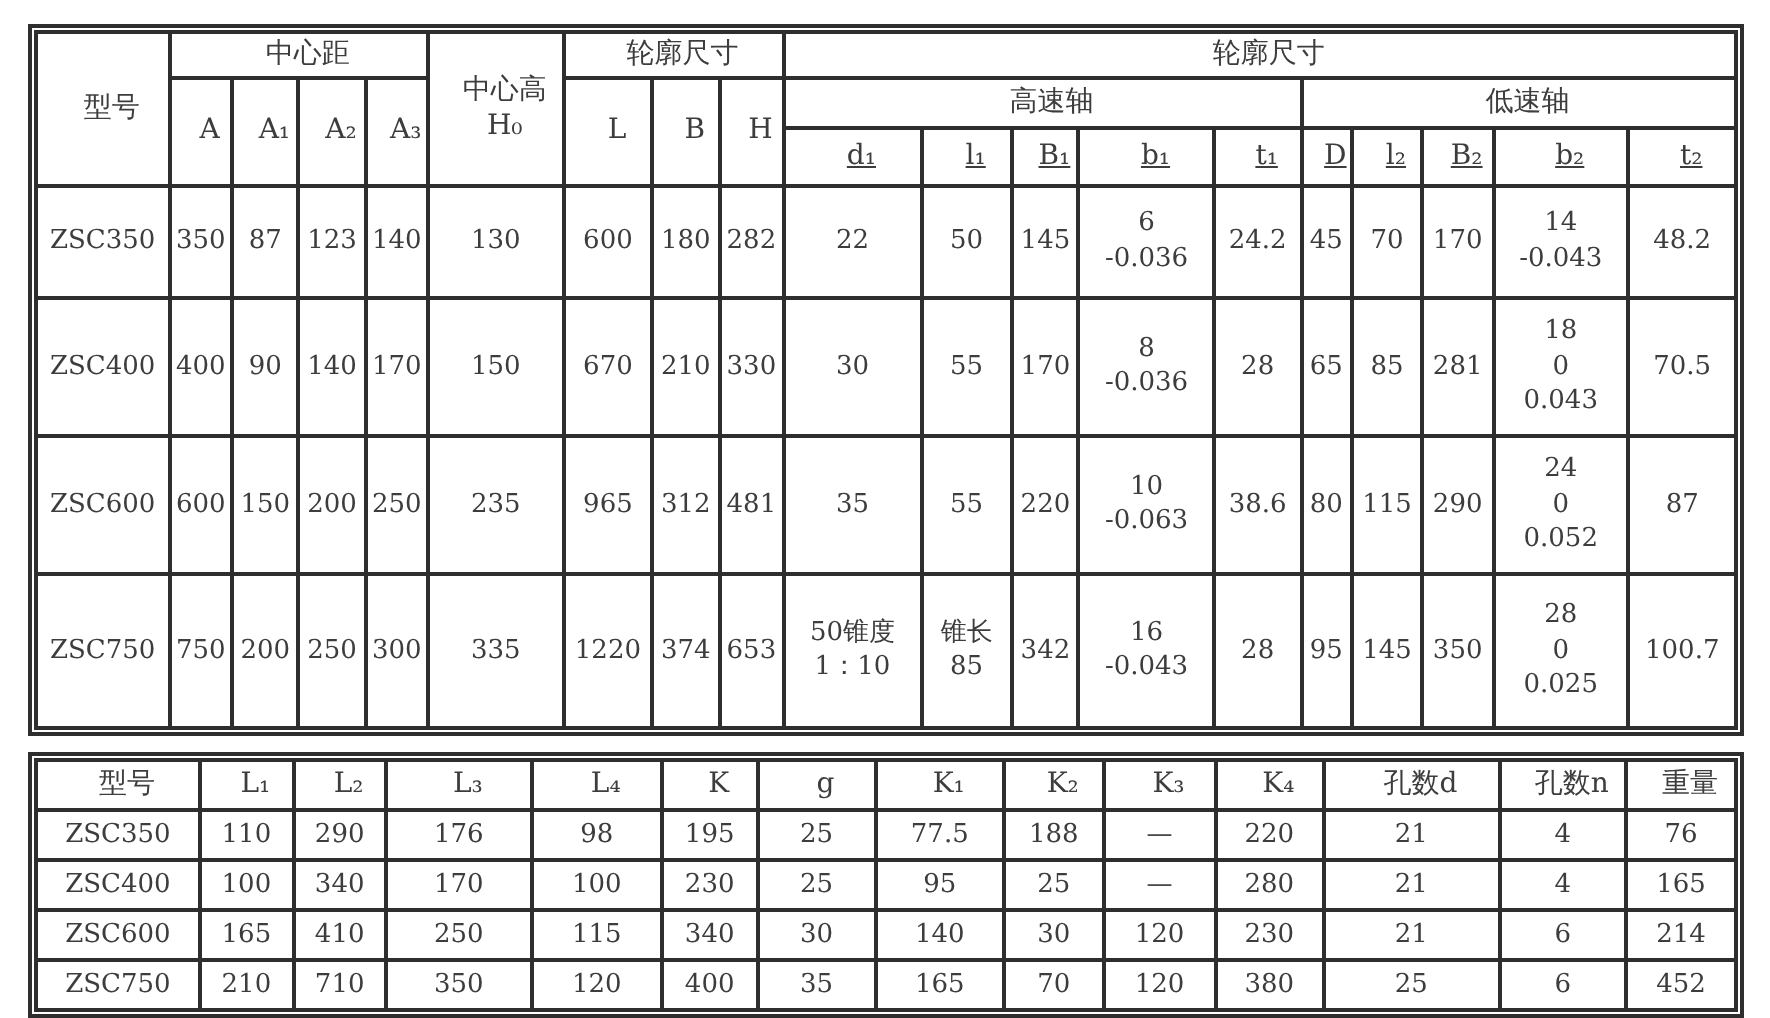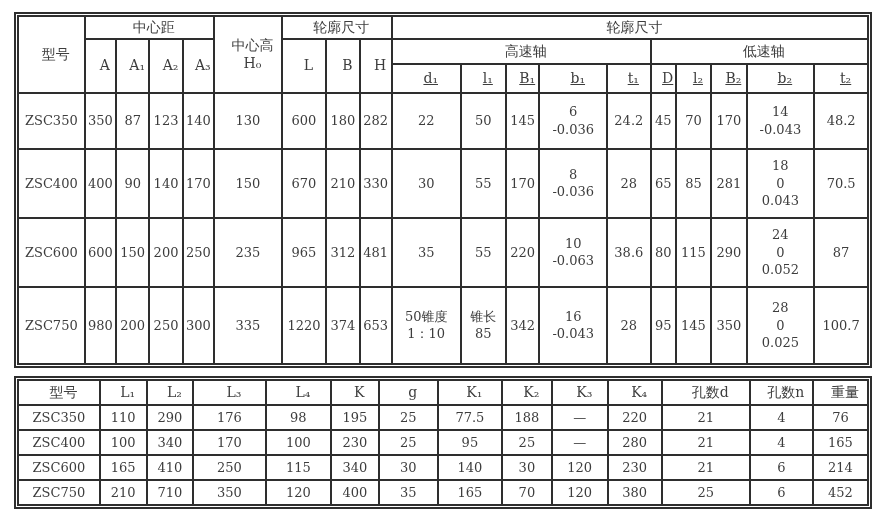--- a/index.html
+++ b/index.html
@@ -183,21 +183,21 @@
             <td>80</td>
             <td>115</td>
             <td>290</td>
             <td>24
 0
 0.052</td>
             <td>87</td>
           </tr>
           <tr>
             <td>ZSC750</td>
-            <td>980</td>
+            <td>750</td>
             <td>200</td>
             <td>250</td>
             <td>300</td>
             <td>335</td>
             <td>1220</td>
             <td>374</td>
             <td>653</td>
             <td>50锥度
 1：10</td>
             <td>锥长

